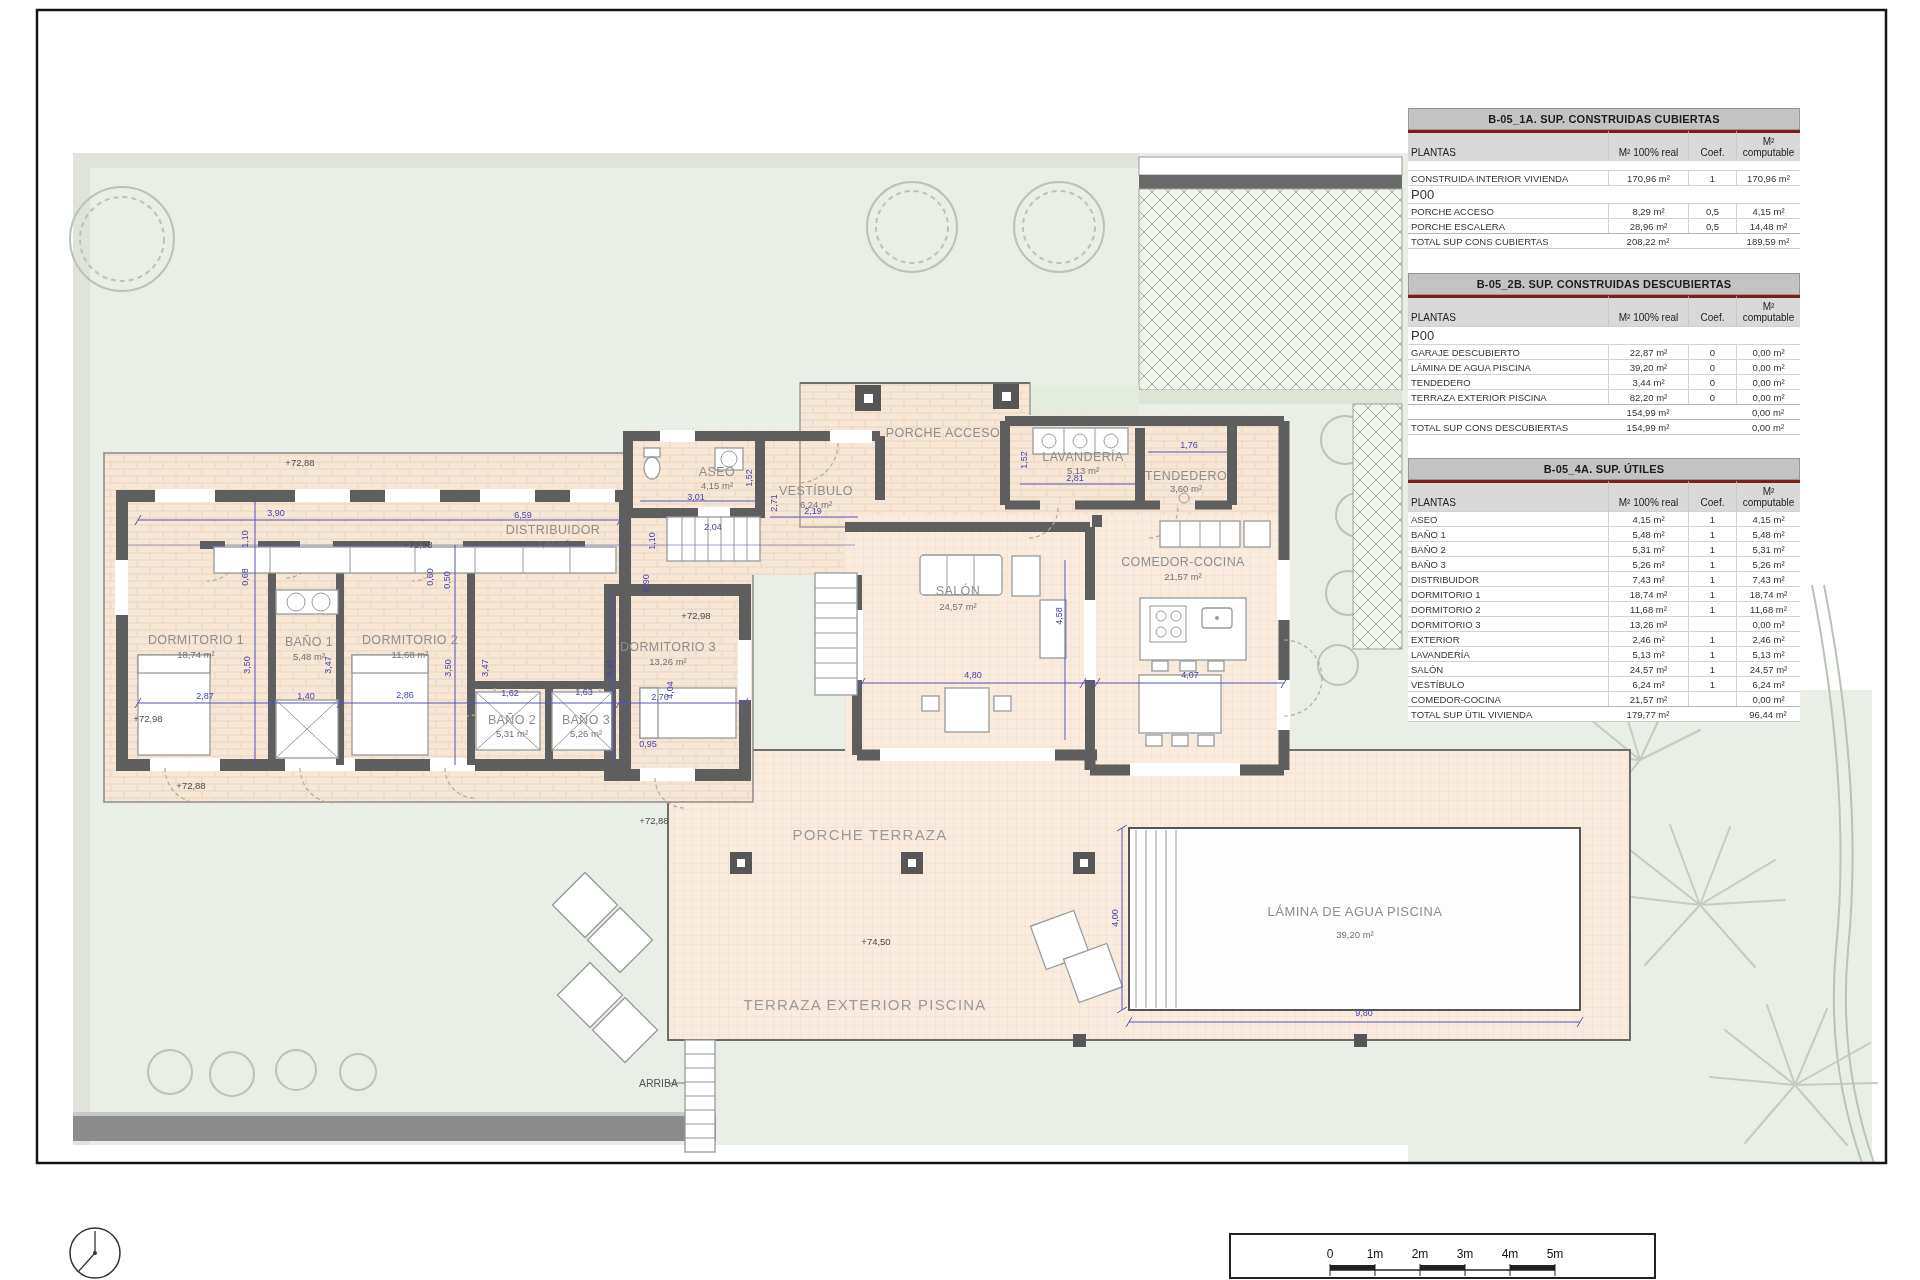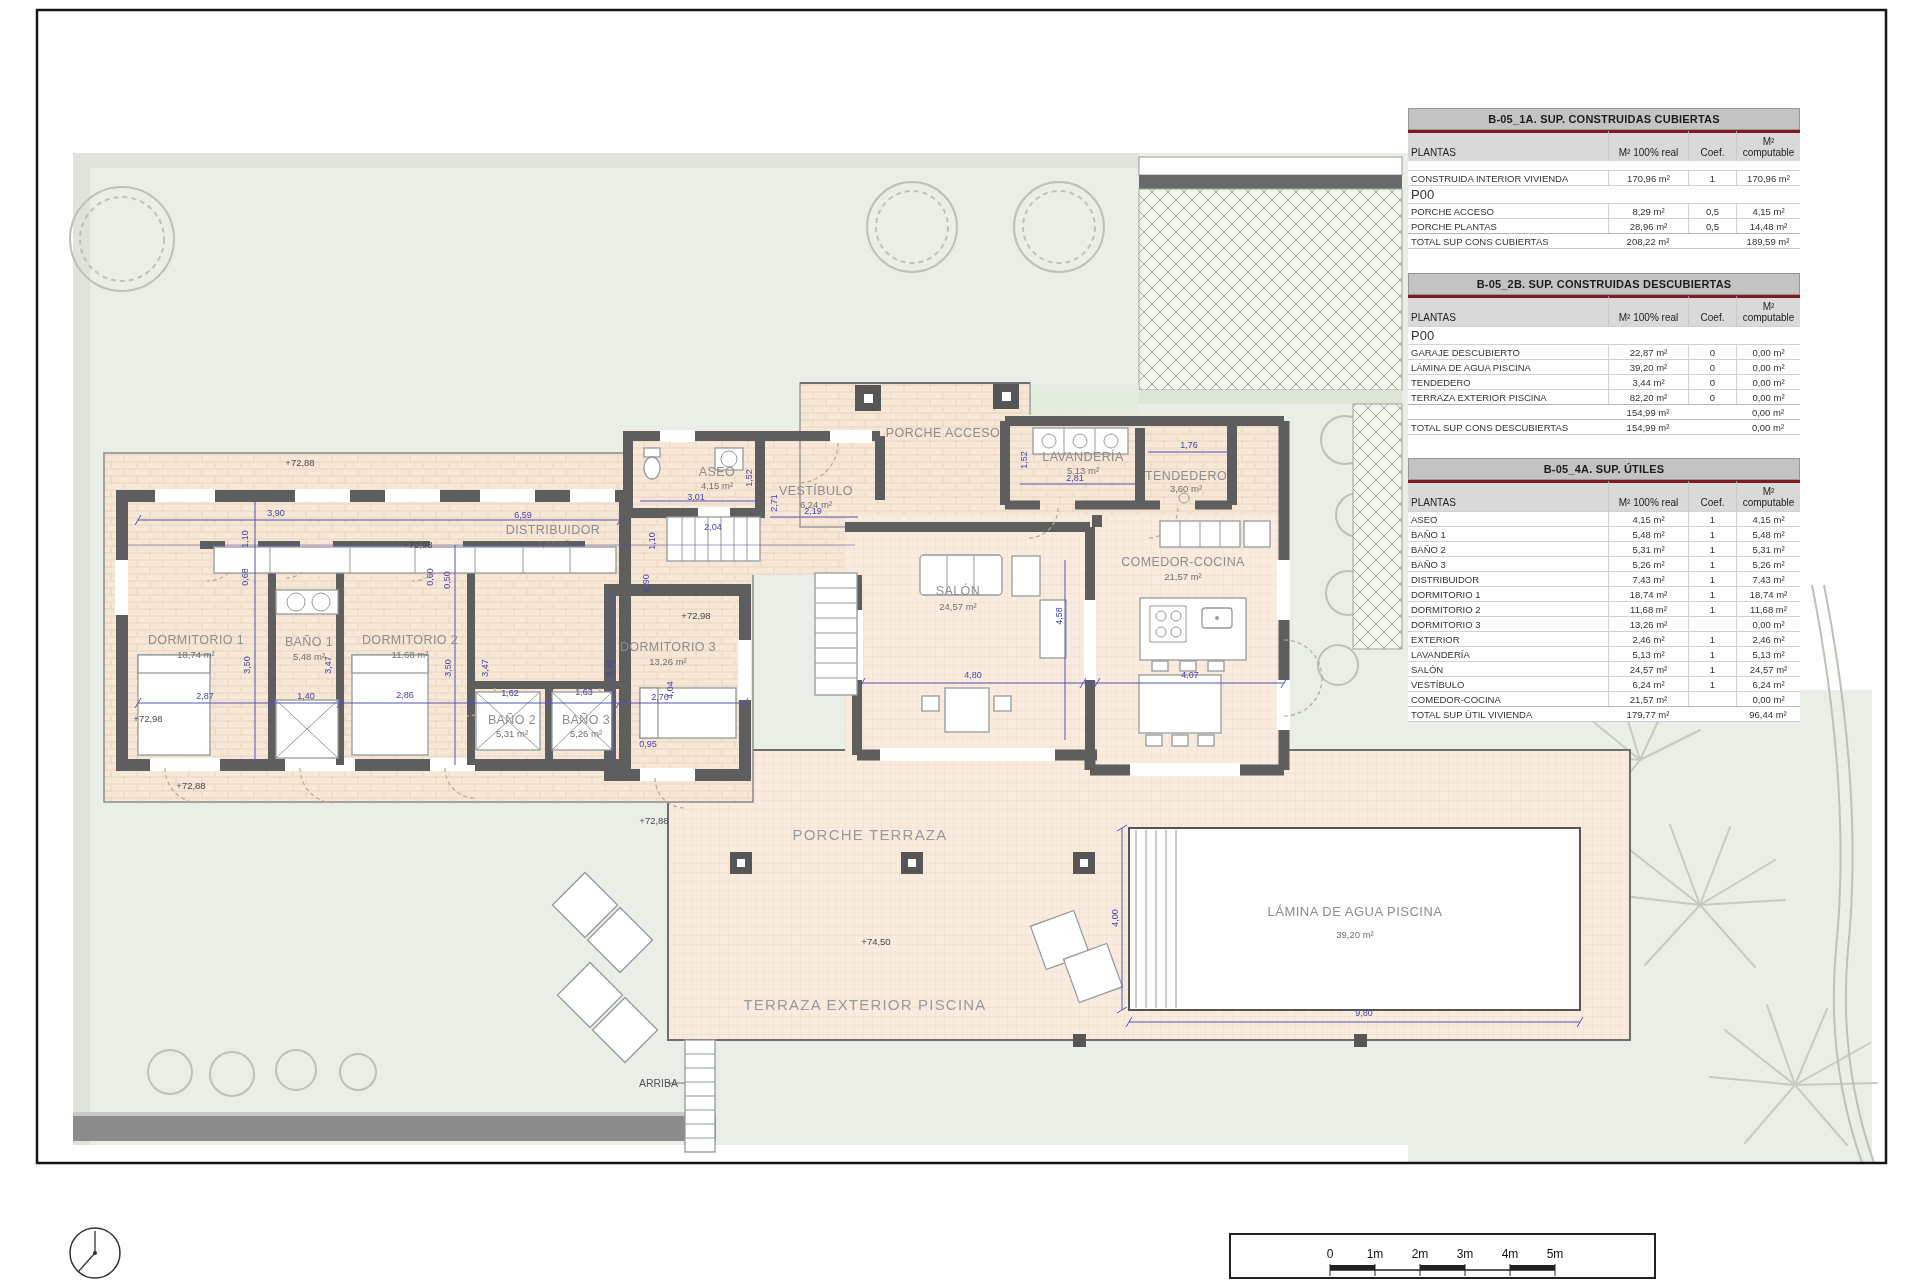--- a/index.html
+++ b/index.html
@@ -438,21 +438,21 @@
     <div class="dt-row-span spacer"></div>
           <div class="dt-c c-label">CONSTRUIDA INTERIOR VIVIENDA</div>
           <div class="dt-c c-real">170,96 m²</div>
           <div class="dt-c c-coef">1</div>
           <div class="dt-c c-comp">170,96 m²</div>
           <div class="dt-row-span section">P00</div>
           <div class="dt-c c-label">PORCHE ACCESO</div>
           <div class="dt-c c-real">8,29 m²</div>
           <div class="dt-c c-coef">0,5</div>
           <div class="dt-c c-comp">4,15 m²</div>
-          <div class="dt-c c-label">PORCHE PLANTAS</div>
+          <div class="dt-c c-label">PORCHE ESCALERA</div>
           <div class="dt-c c-real">28,96 m²</div>
           <div class="dt-c c-coef">0,5</div>
           <div class="dt-c c-comp">14,48 m²</div>
           <div class="dt-c c-label total">TOTAL SUP CONS CUBIERTAS</div>
           <div class="dt-c c-real total">208,22 m²</div>
           <div class="dt-c c-coef total"></div>
           <div class="dt-c c-comp total">189,59 m²</div>
         </div>
   </section>
 

